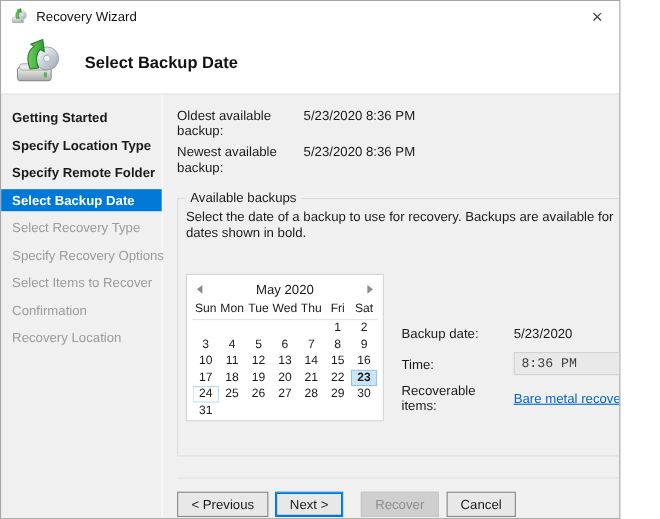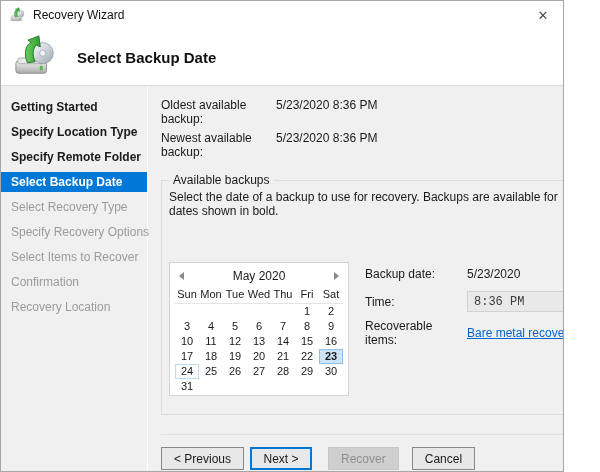--- a/index.html
+++ b/index.html
@@ -29,21 +29,21 @@
   .sidebar-item.done{color:#1a1a1a;font-weight:bold;}
   .sidebar-item.active{background:#0078d7;color:#fff;font-weight:bold;}
   .sidebar-item.pending{color:#9b9b9b;}
   .main{flex:1;padding:12px 14px 0 13px;display:flex;flex-direction:column;}
   .info-row{display:flex;margin-bottom:5px;}
   .info-label{width:115px;}
   
   .groupbox{border:1px solid #dcdcdc;margin-top:16px;position:relative;padding:9px 12px 10px 7px;height:248px;}
   .groupbox-title{position:absolute;top:-8px;left:7px;background:#f0f0f0;padding:0 4px;font-size:12px;}
   .gb-desc{margin-bottom:0;}
-  .gb-content{display:flex;margin-top:44px;}
+  .gb-content{display:flex;margin-top:31px;align-items:flex-end;}
   
   .calendar{width:180px;background:#fff;border:1px solid #d4d4d4;padding:3px 2px 6px 2px;flex:0 0 auto;height:134px;}
   .cal-header{display:flex;align-items:center;justify-content:space-between;padding:3px 7px 4px 7px;}
   .cal-month{font-size:12px;color:#1a1a1a;}
   .arr{width:0;height:0;border-top:4px solid transparent;border-bottom:4px solid transparent;}
   .arr.left{border-right:5px solid #8a8a8a;}
   .arr.right{border-left:5px solid #8a8a8a;}
   table.cal{border-collapse:collapse;margin:0 auto;}
   table.cal th{font-weight:normal;font-size:11px;padding:1px 0 3px 0;border-bottom:1px solid #e4e4e4;width:24px;color:#1a1a1a;}
   table.cal td{width:24px;height:15px;text-align:center;font-size:11px;color:#1a1a1a;padding:0;}
@@ -60,21 +60,21 @@
     border-top:4px solid #8b8b8b;}
   a.rec-link{color:#0066cc;text-decoration:underline;}
   
   .footer{margin-top:19px;border-top:1px solid #e0e0e0;padding:12px 2px 0 0;display:flex;justify-content:flex-start;}
   .btn{height:23px;min-width:62px;padding:0 12px;background:#e8e8e8;border:1px solid #878787;
     font-family:"Liberation Sans", sans-serif;font-size:12px;color:#1a1a1a;}
   .btn.default{border:1px solid #0078d7;box-shadow:inset 0 0 0 1px #0078d7;}
   .btn.disabled{background:#cfcfcf;border:1px solid #c6c6c6;color:#8f8f8f;}
   .btn.prev{margin-right:6px;}
   .btn.next{margin-right:16px;}
-  .btn.recover{margin-right:13px;}
+  .btn.recover{margin-right:7px;}
 </style>
 </head>
 <body>
 
 <svg width="0" height="0" style="position:absolute">
   <defs>
     <linearGradient id="driveG" x1="0" y1="0" x2="0" y2="1">
       <stop offset="0" stop-color="#f5f5f5"></stop>
         <stop offset="0.5" stop-color="#cfcfcf"></stop>
         <stop offset="1" stop-color="#ababab"></stop>

